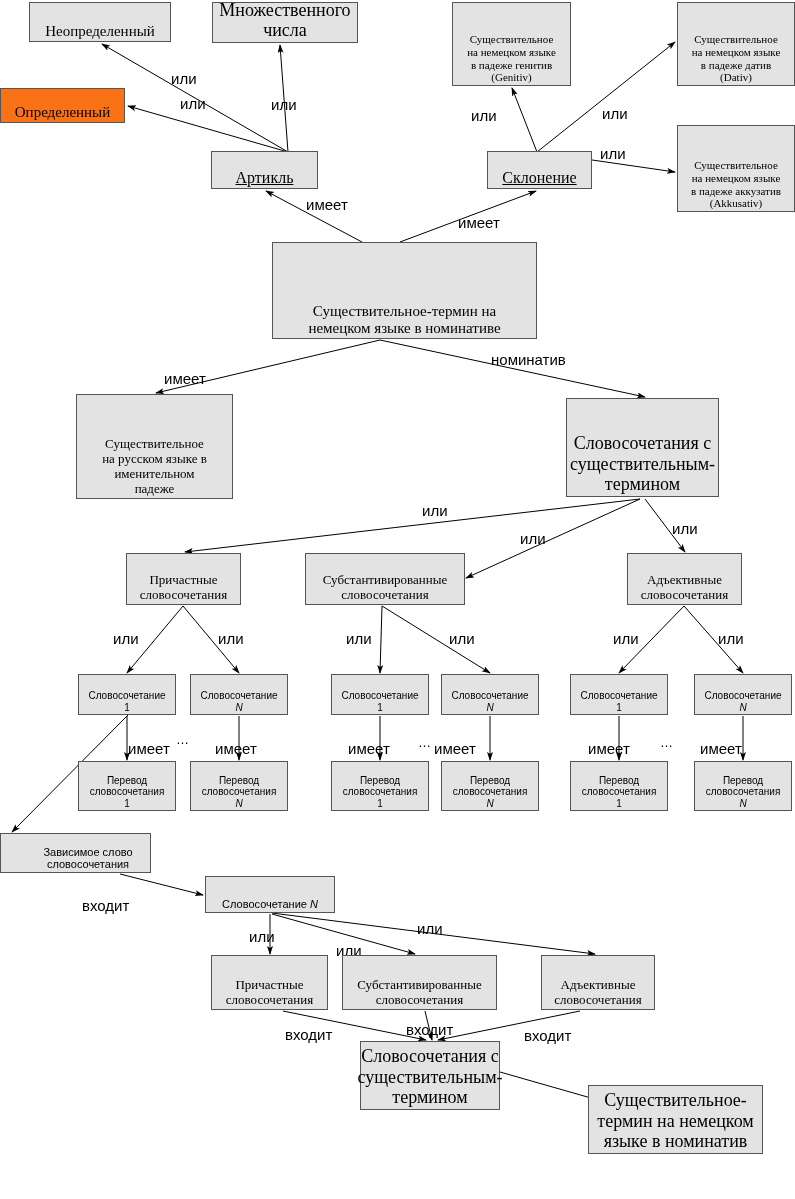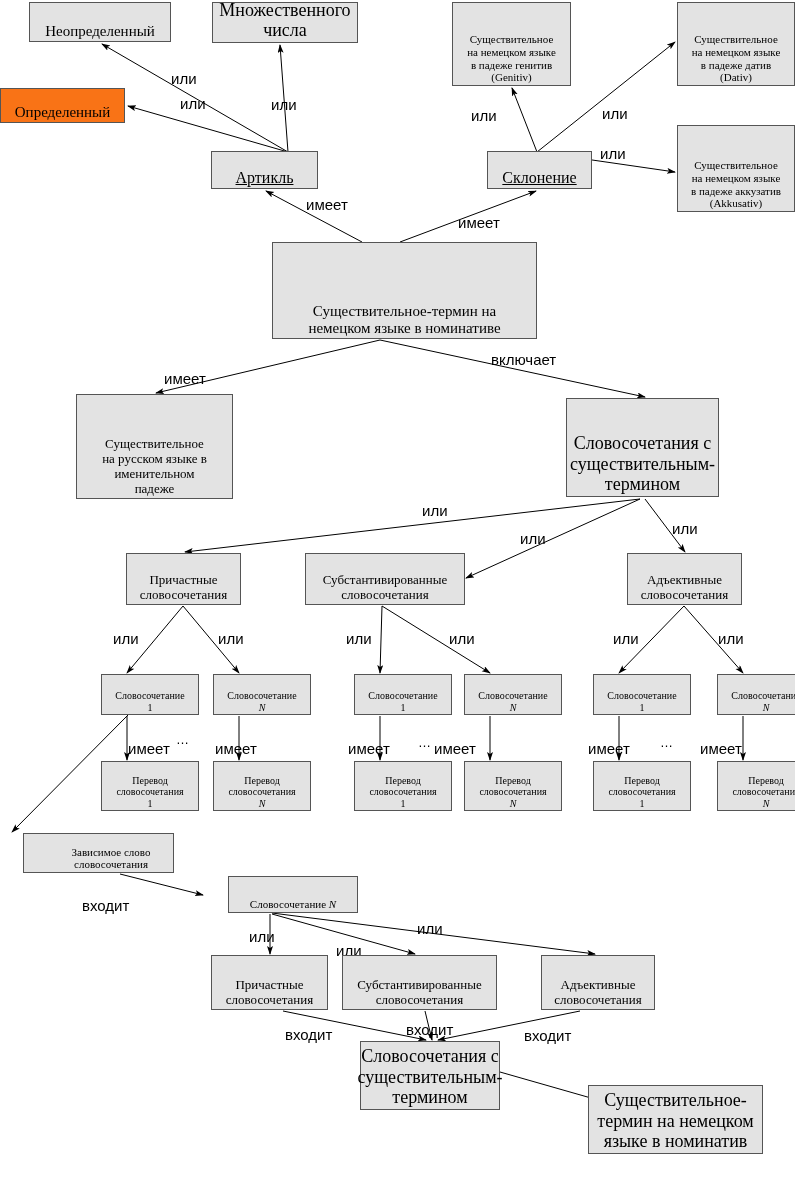--- a/index.html
+++ b/index.html
@@ -35,22 +35,21 @@
     color: #000000;
     line-height: 1.15;
     padding: 1px 3px;
   }
   
   .serif {
     font-family: "Liberation Serif", "DejaVu Serif", serif;
   }
   
   .sans {
-    font-family: Liberation Serif, serif;
-    margin-left: 23px;
+    font-family: Liberation Sans, sans-serif;
   }
   .fs10 { font-size: 10px; }
   .fs11 { font-size: 11px; }
   .fs13 { font-size: 13px; }
   .fs14 { font-size: 18px; }
   .fs15 { font-size: 15px; }
   .fs16 { font-size: 16px; text-decoration: underline; }
 
   .edge-label {
     position: absolute;
@@ -119,21 +118,21 @@
   <div id="edge-labels">
       <div class="edge-label" style="left: 171px; top: 70px;">или</div>
       <div class="edge-label" style="left: 180px; top: 95px;">или</div>
       <div class="edge-label" style="left: 271px; top: 96px;">или</div>
       <div class="edge-label" style="left: 471px; top: 107px;">или</div>
       <div class="edge-label" style="left: 602px; top: 105px;">или</div>
       <div class="edge-label" style="left: 600px; top: 145px;">или</div>
       <div class="edge-label" style="left: 306px; top: 196px;">имеет</div>
       <div class="edge-label" style="left: 458px; top: 214px;">имеет</div>
       <div class="edge-label" style="left: 164px; top: 370px;">имеет</div>
-      <div class="edge-label" style="left: 491px; top: 351px;">включает</div>
+      <div class="edge-label" style="left: 491px; top: 351px;">номинатив</div>
       <div class="edge-label" style="left: 422px; top: 502px;">или</div>
       <div class="edge-label" style="left: 520px; top: 530px;">или</div>
       <div class="edge-label" style="left: 672px; top: 520px;">или</div>
       <div class="edge-label" style="left: 113px; top: 630px;">или</div>
       <div class="edge-label" style="left: 218px; top: 630px;">или</div>
       <div class="edge-label" style="left: 346px; top: 630px;">или</div>
       <div class="edge-label" style="left: 449px; top: 630px;">или</div>
       <div class="edge-label" style="left: 613px; top: 630px;">или</div>
       <div class="edge-label" style="left: 718px; top: 630px;">или</div>
       <div class="edge-label" style="left: 128px; top: 740px;">имеет</div>

